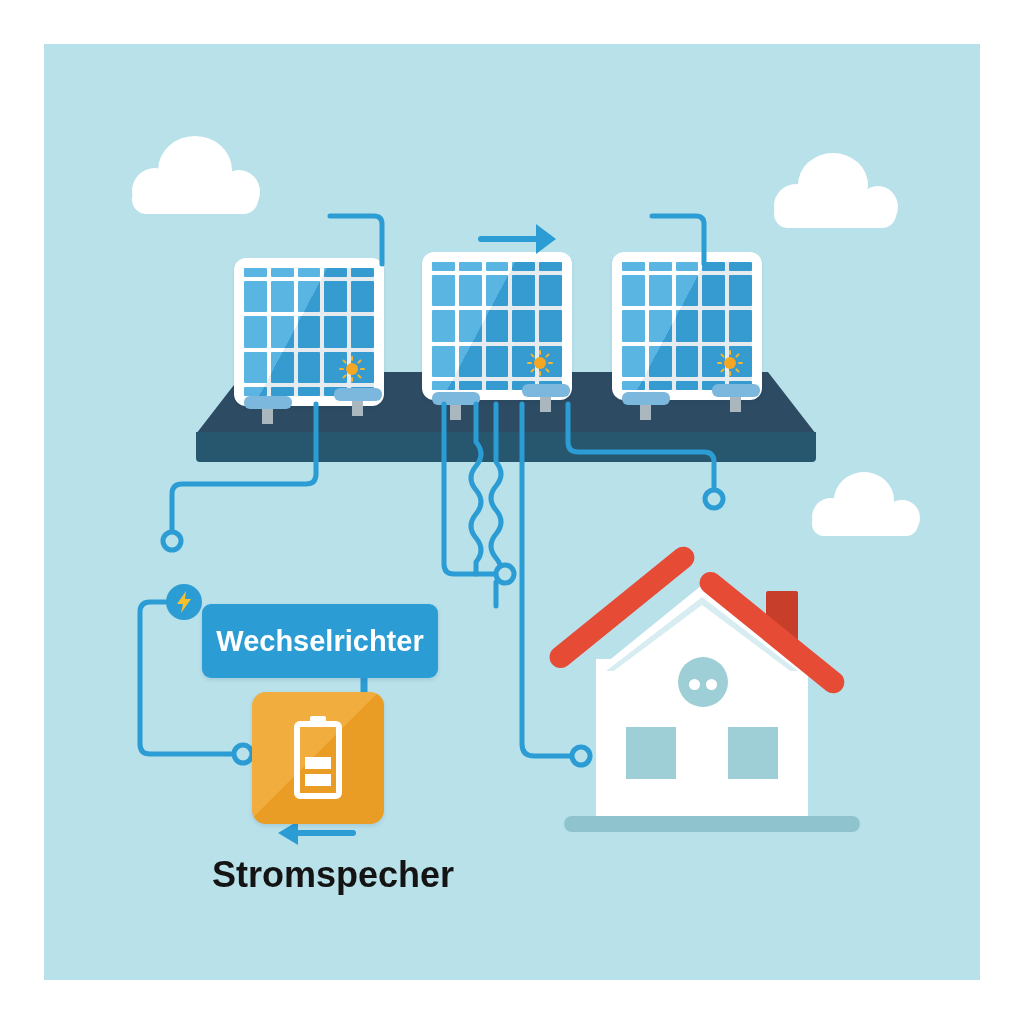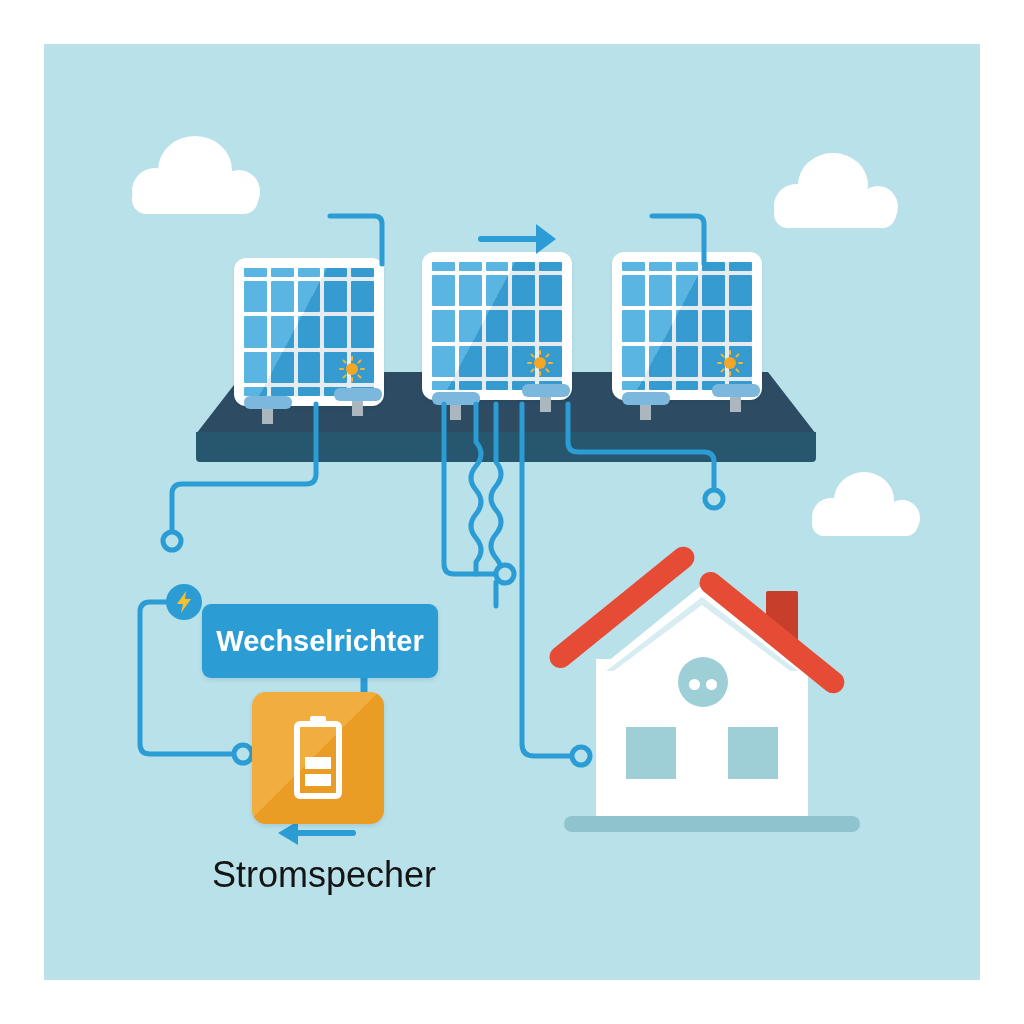--- a/index.html
+++ b/index.html
@@ -128,21 +128,21 @@
   }
   .chimney{position:absolute;background:#c73e2b;border-radius:2px 2px 0 0;}
   .wall{position:absolute;background:#ffffff;}
   .gable{position:absolute;}
   .window{position:absolute;background:#9fcfd6;}
   .attic{position:absolute;background:#9fcfd6;border-radius:50%;}
   .attic i{position:absolute;width:11px;height:11px;background:#ffffff;border-radius:50%;top:22px;}
   #ground{position:absolute;background:#8fc4cf;border-radius:9px;}
   
   .caption{
-    position:absolute;font-weight:normal;color:#141414;white-space:nowrap;
+    position:absolute;font-weight:bold;color:#141414;white-space:nowrap;
   }
 </style>
 </head>
 <body>
 
 <div id="stage">
   <div id="canvas">
 
     <div class="cloud" style="left:88px;top:114px;width:126px;height:56px;">
       <div class="b1" style="left:26px;top:-22px;width:74px;height:68px;"></div>

